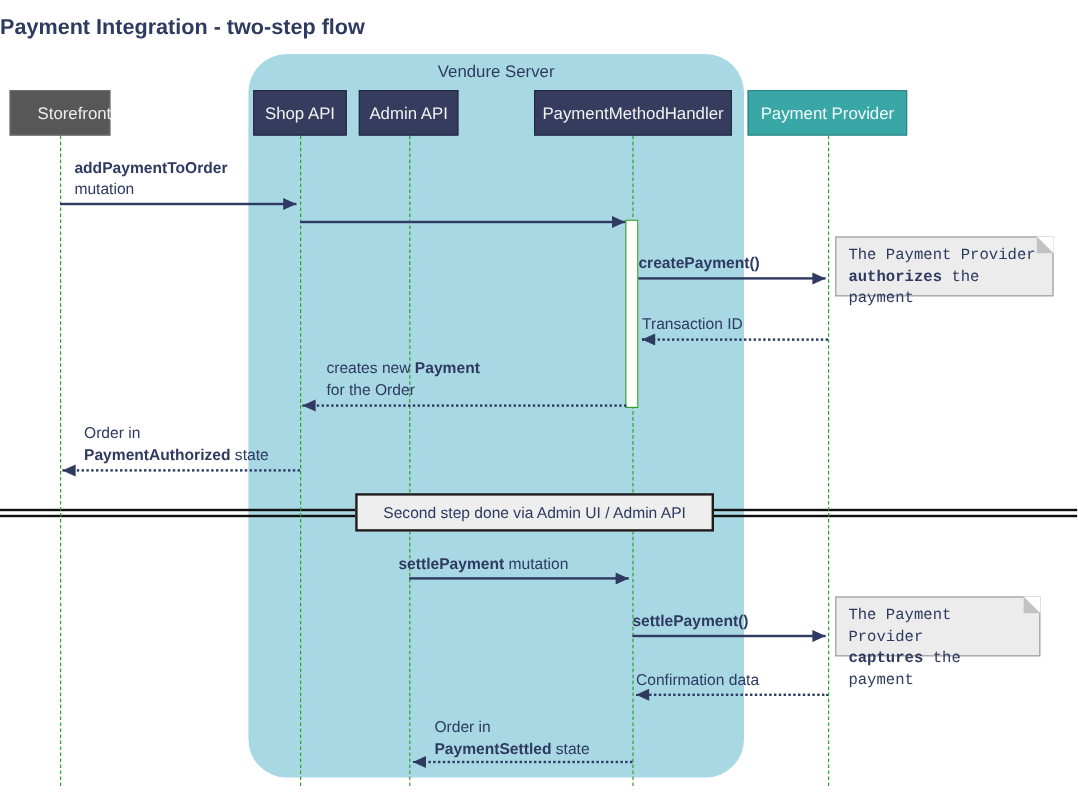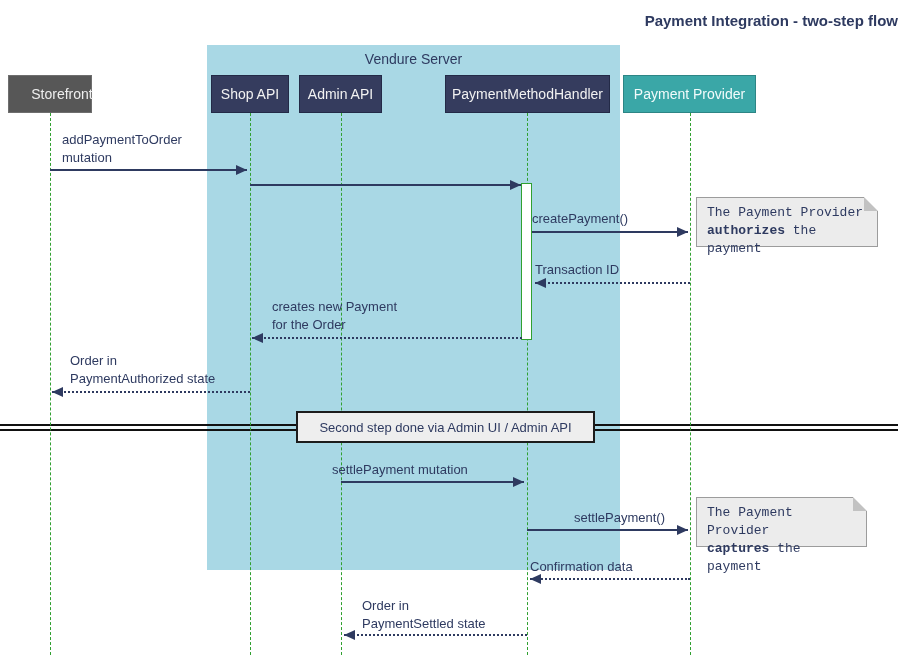--- a/index.html
+++ b/index.html
@@ -10,26 +10,27 @@
     --band:#a9d8e5;
     --green:#30a030;
     --note-fill:#ececec;
   }
   html,body{margin:0;padding:0;background:#fff;}
   .canvas{
     position:relative;width:898px;height:665px;background:#fff;overflow:hidden;
     font-family:"Liberation Sans","DejaVu Sans",sans-serif;color:var(--navy);
   }
   .title{
-    position:absolute;left:0;top:12px;width:898px;text-align:right;
-    font-size:15px;font-weight:bold;color:var(--navy);
+    position:absolute;left:0;top:12px;width:898px;text-align:left;
+    font-size:18px;font-weight:bold;color:var(--navy);
   }
   .band{
-    position:absolute;left:207px;top:45px;width:413px;height:525px;
+    position:absolute;left:207px;top:45px;width:413px;height:603px;
     background:var(--band);
+    border-radius:32px;
   }
   .band-label{
     position:absolute;left:0;top:6px;width:100%;text-align:center;
     font-size:14px;color:var(--navy);
   }
   .lifeline{position:absolute;top:113px;height:542px;width:0;border-left:1px dashed var(--green);}
   .participant{
     position:absolute;top:75px;height:38px;display:flex;align-items:center;justify-content:center;
     font-size:14px;box-sizing:border-box;
   }
@@ -41,21 +42,21 @@
     background:#ffffff;border:1px solid var(--green);box-sizing:content-box;
   }
   .msg{position:absolute;height:2px;}
   .msg .line{position:absolute;left:0;right:0;top:0;border-top:2px solid var(--navy);}
   .msg.dotted .line{border-top-style:dotted;}
   .head{position:absolute;width:0;height:0;top:-4px;border-top:5px solid transparent;border-bottom:5px solid transparent;}
   .head.r{right:0;border-left:11px solid var(--navy);}
   .head.l{left:0;border-right:11px solid var(--navy);}
   .mlabel{position:absolute;font-size:13px;line-height:18px;color:var(--navy);white-space:nowrap;}
   .mlabel.center{text-align:left;}
-  .mlabel b{font-weight:normal;}
+  .mlabel b{font-weight:bold;}
   .note{
     position:absolute;background:var(--note-fill);border:1px solid #9c9c9c;
     font-size:13px;line-height:18px;color:var(--navy);padding:6px 10px;box-sizing:border-box;font-family:Liberation Mono, monospace;
   }
   .note .fold{
     content:"";position:absolute;top:-1px;right:-1px;width:0;height:0;
     border-style:solid;border-width:0 14px 14px 0;
     border-color:#ffffff #ffffff #c2c2c2 #c2c2c2;
   }
   .divider-lines{
@@ -163,21 +164,21 @@
   </div>
 
   <div class="mlabel center" style="left:332px;top:461px;width:200px;">
     <b>settlePayment</b><span> mutation</span>
   </div>
   <div class="msg" style="left:341px;top:481px;width:183px;">
     <div class="line"></div>
       <div class="head r"></div>
   </div>
 
-  <div class="mlabel center" style="left:527px;top:509px;width:161px;margin-left:47px;">
+  <div class="mlabel center" style="left:527px;top:509px;width:161px;">
     <b>settlePayment()</b>
   </div>
   <div class="msg" style="left:527px;top:529px;width:161px;">
     <div class="line"></div>
       <div class="head r"></div>
   </div>
 
   <div class="note" style="left:696px;top:497px;width:171px;height:50px;">
     <span class="fold"></span>
     <div>The Payment Provider</div>

